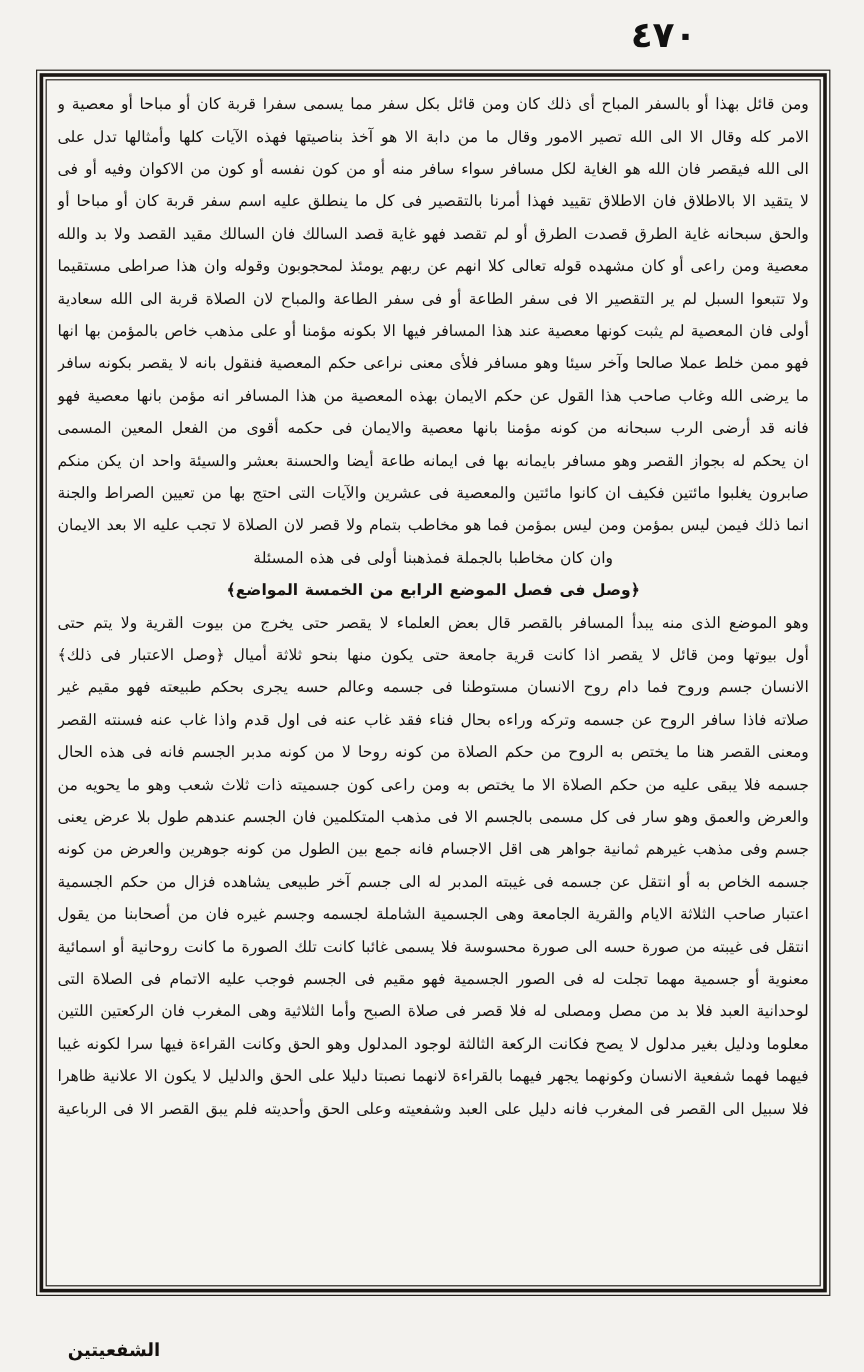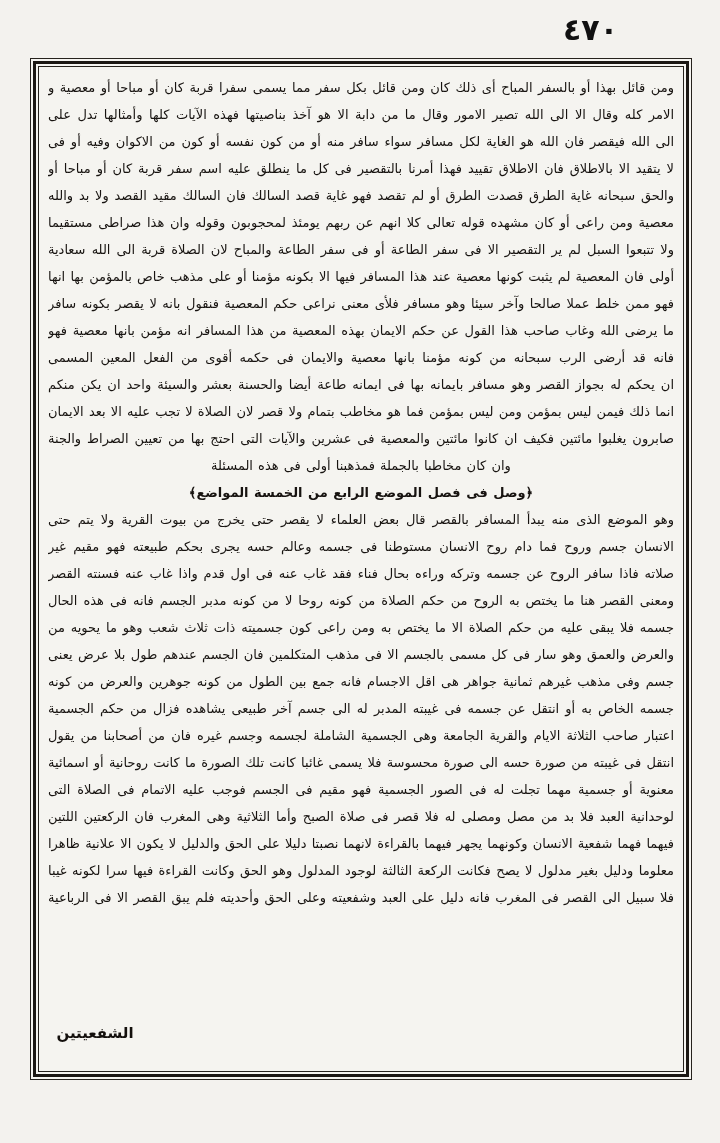--- a/index.html
+++ b/index.html
@@ -9,20 +9,21 @@
     font-family:"DejaVu Sans", sans-serif;
     color:#181411;
     position:relative;
     overflow:hidden;
   }
   .page-number{
     position:absolute;
     top:12px;
     left:488px;
     width:130px;
+    text-align:center;
     font-size:30px;
     font-weight:bold;
     color:#111;
     letter-spacing:2px;
     direction:rtl;
   }
   .frame-outer{
     position:absolute;
     top:58px;right:28px;
     width:662px;height:1022px;
@@ -59,21 +60,21 @@
     text-align:left;
     text-align-last:center;
   }
   .line.header{
     text-align:center;
     text-align-last:center;
     font-weight:bold;
   }
   .catchword{
     position:absolute;
-    top:1024px;
+    top:1116px;
     right:560px;
     width:130px;
     text-align:center;
     font-size:15px;
     font-weight:bold;
     color:#14100d;
     direction:rtl;
   }
 </style>
 </head>
@@ -90,37 +91,38 @@
           <div class="line">الى الله فيقصر فان الله هو الغاية لكل مسافر سواء سافر منه أو من كون نفسه أو كون من الاكوان وفيه أو فى اسماء ربه</div>
           <div class="line">لا يتقيد الا بالاطلاق فان الاطلاق تقييد فهذا أمرنا بالتقصير فى كل ما ينطلق عليه اسم سفر قربة كان أو مباحا أو</div>
           <div class="line">والحق سبحانه غاية الطرق قصدت الطرق أو لم تقصد فهو غاية قصد السالك فان السالك مقيد القصد ولا بد والله</div>
           <div class="line">معصية ومن راعى أو كان مشهده قوله تعالى كلا انهم عن ربهم يومئذ لمحجوبون وقوله وان هذا صراطى مستقيما فاتبعوه</div>
           <div class="line">ولا تتبعوا السبل لم ير التقصير الا فى سفر الطاعة أو فى سفر الطاعة والمباح لان الصلاة قربة الى الله سعادية والمذهب الاول</div>
           <div class="line">أولى فان المعصية لم يثبت كونها معصية عند هذا المسافر فيها الا بكونه مؤمنا أو على مذهب خاص بالمؤمن بها انها معصية</div>
           <div class="line">فهو ممن خلط عملا صالحا وآخر سيئا وهو مسافر فلأى معنى نراعى حكم المعصية فنقول بانه لا يقصر بكونه سافر فى غير</div>
           <div class="line">ما يرضى الله وغاب صاحب هذا القول عن حكم الايمان بهذه المعصية من هذا المسافر انه مؤمن بانها معصية فهو فى طاعة</div>
           <div class="line">فانه قد أرضى الرب سبحانه من كونه مؤمنا بانها معصية والايمان فى حكمه أقوى من الفعل المعين المسمى معصية فما يمنعه</div>
           <div class="line">ان يحكم له بجواز القصر وهو مسافر بايمانه بها فى ايمانه طاعة أيضا والحسنة بعشر والسيئة واحد ان يكن منكم عشرون</div>
+          <div class="line">صابرون يغلبوا مائتين فكيف ان كانوا مائتين والمعصية فى عشرين والآيات التى احتج بها من تعيين الصراط والجنة</div>
           <div class="line">انما ذلك فيمن ليس بمؤمن ومن ليس بمؤمن فما هو مخاطب بتمام ولا قصر لان الصلاة لا تجب عليه الا بعد الايمان</div>
-          <div class="line">صابرون يغلبوا مائتين فكيف ان كانوا مائتين والمعصية فى عشرين والآيات التى احتج بها من تعيين الصراط والجنة</div>
           <div class="line center">وان كان مخاطبا بالجملة فمذهبنا أولى فى هذه المسئلة</div>
           <div class="line header">﴿وصل فى فصل الموضع الرابع من الخمسة المواضع﴾</div>
           <div class="line">وهو الموضع الذى منه يبدأ المسافر بالقصر قال بعض العلماء لا يقصر حتى يخرج من بيوت القرية ولا يتم حتى يدخل</div>
+          <div class="line">أول بيوتها ومن قائل لا يقصر اذا كانت قرية جامعة حتى يكون منها بنحو ثلاثة أميال ﴿وصل الاعتبار فى ذلك﴾</div>
           <div class="line">الانسان جسم وروح فما دام روح الانسان مستوطنا فى جسمه وعالم حسه يجرى بحكم طبيعته فهو مقيم غير مسافر فيتم</div>
           <div class="line">صلاته فاذا سافر الروح عن جسمه وتركه وراءه بحال فناء فقد غاب عنه فى اول قدم واذا غاب عنه فسنته القصر فى الصلاة</div>
           <div class="line">ومعنى القصر هنا ما يختص به الروح من حكم الصلاة من كونه روحا لا من كونه مدبر الجسم فانه فى هذه الحال غائب عن</div>
           <div class="line">جسمه فلا يبقى عليه من حكم الصلاة الا ما يختص به ومن راعى كون جسميته ذات ثلاث شعب وهو ما يحويه من الطول</div>
           <div class="line">والعرض والعمق وهو سار فى كل مسمى بالجسم الا فى مذهب المتكلمين فان الجسم عندهم طول بلا عرض يعنى أقل</div>
           <div class="line">جسم وفى مذهب غيرهم ثمانية جواهر هى اقل الاجسام فانه جمع بين الطول من كونه جوهرين والعرض من كونه</div>
           <div class="line">جسمه الخاص به أو انتقل عن جسمه فى غيبته المدبر له الى جسم آخر طبيعى يشاهده فزال من حكم الجسمية فلا يقصر</div>
           <div class="line">اعتبار صاحب الثلاثة الايام والقرية الجامعة وهى الجسمية الشاملة لجسمه وجسم غيره فان من أصحابنا من يقول انه من</div>
           <div class="line">انتقل فى غيبته من صورة حسه الى صورة محسوسة فلا يسمى غائبا كانت تلك الصورة ما كانت روحانية أو اسمائية أو</div>
           <div class="line">معنوية أو جسمية مهما تجلت له فى الصور الجسمية فهو مقيم فى الجسم فوجب عليه الاتمام فى الصلاة التى يدخلها القصر</div>
           <div class="line">لوحدانية العبد فلا بد من مصل ومصلى له فلا قصر فى صلاة الصبح وأما الثلاثية وهى المغرب فان الركعتين اللتين يجهر</div>
+          <div class="line">معلوما ودليل بغير مدلول لا يصح فكانت الركعة الثالثة لوجود المدلول وهو الحق وكانت القراءة فيها سرا لكونه غيبا</div>
           <div class="line">فيهما فهما شفعية الانسان وكونهما يجهر فيهما بالقراءة لانهما نصبتا دليلا على الحق والدليل لا يكون الا علانية ظاهرا</div>
-          <div class="line">معلوما ودليل بغير مدلول لا يصح فكانت الركعة الثالثة لوجود المدلول وهو الحق وكانت القراءة فيها سرا لكونه غيبا</div>
           <div class="line">فلا سبيل الى القصر فى المغرب فانه دليل على العبد وشفعيته وعلى الحق وأحديته فلم يبق القصر الا فى الرباعية لوجود</div>
         </div>
     </div>
   </div>
 </div>
 
 <div class="catchword">الشفعيتين</div>
 
 </body></html>

